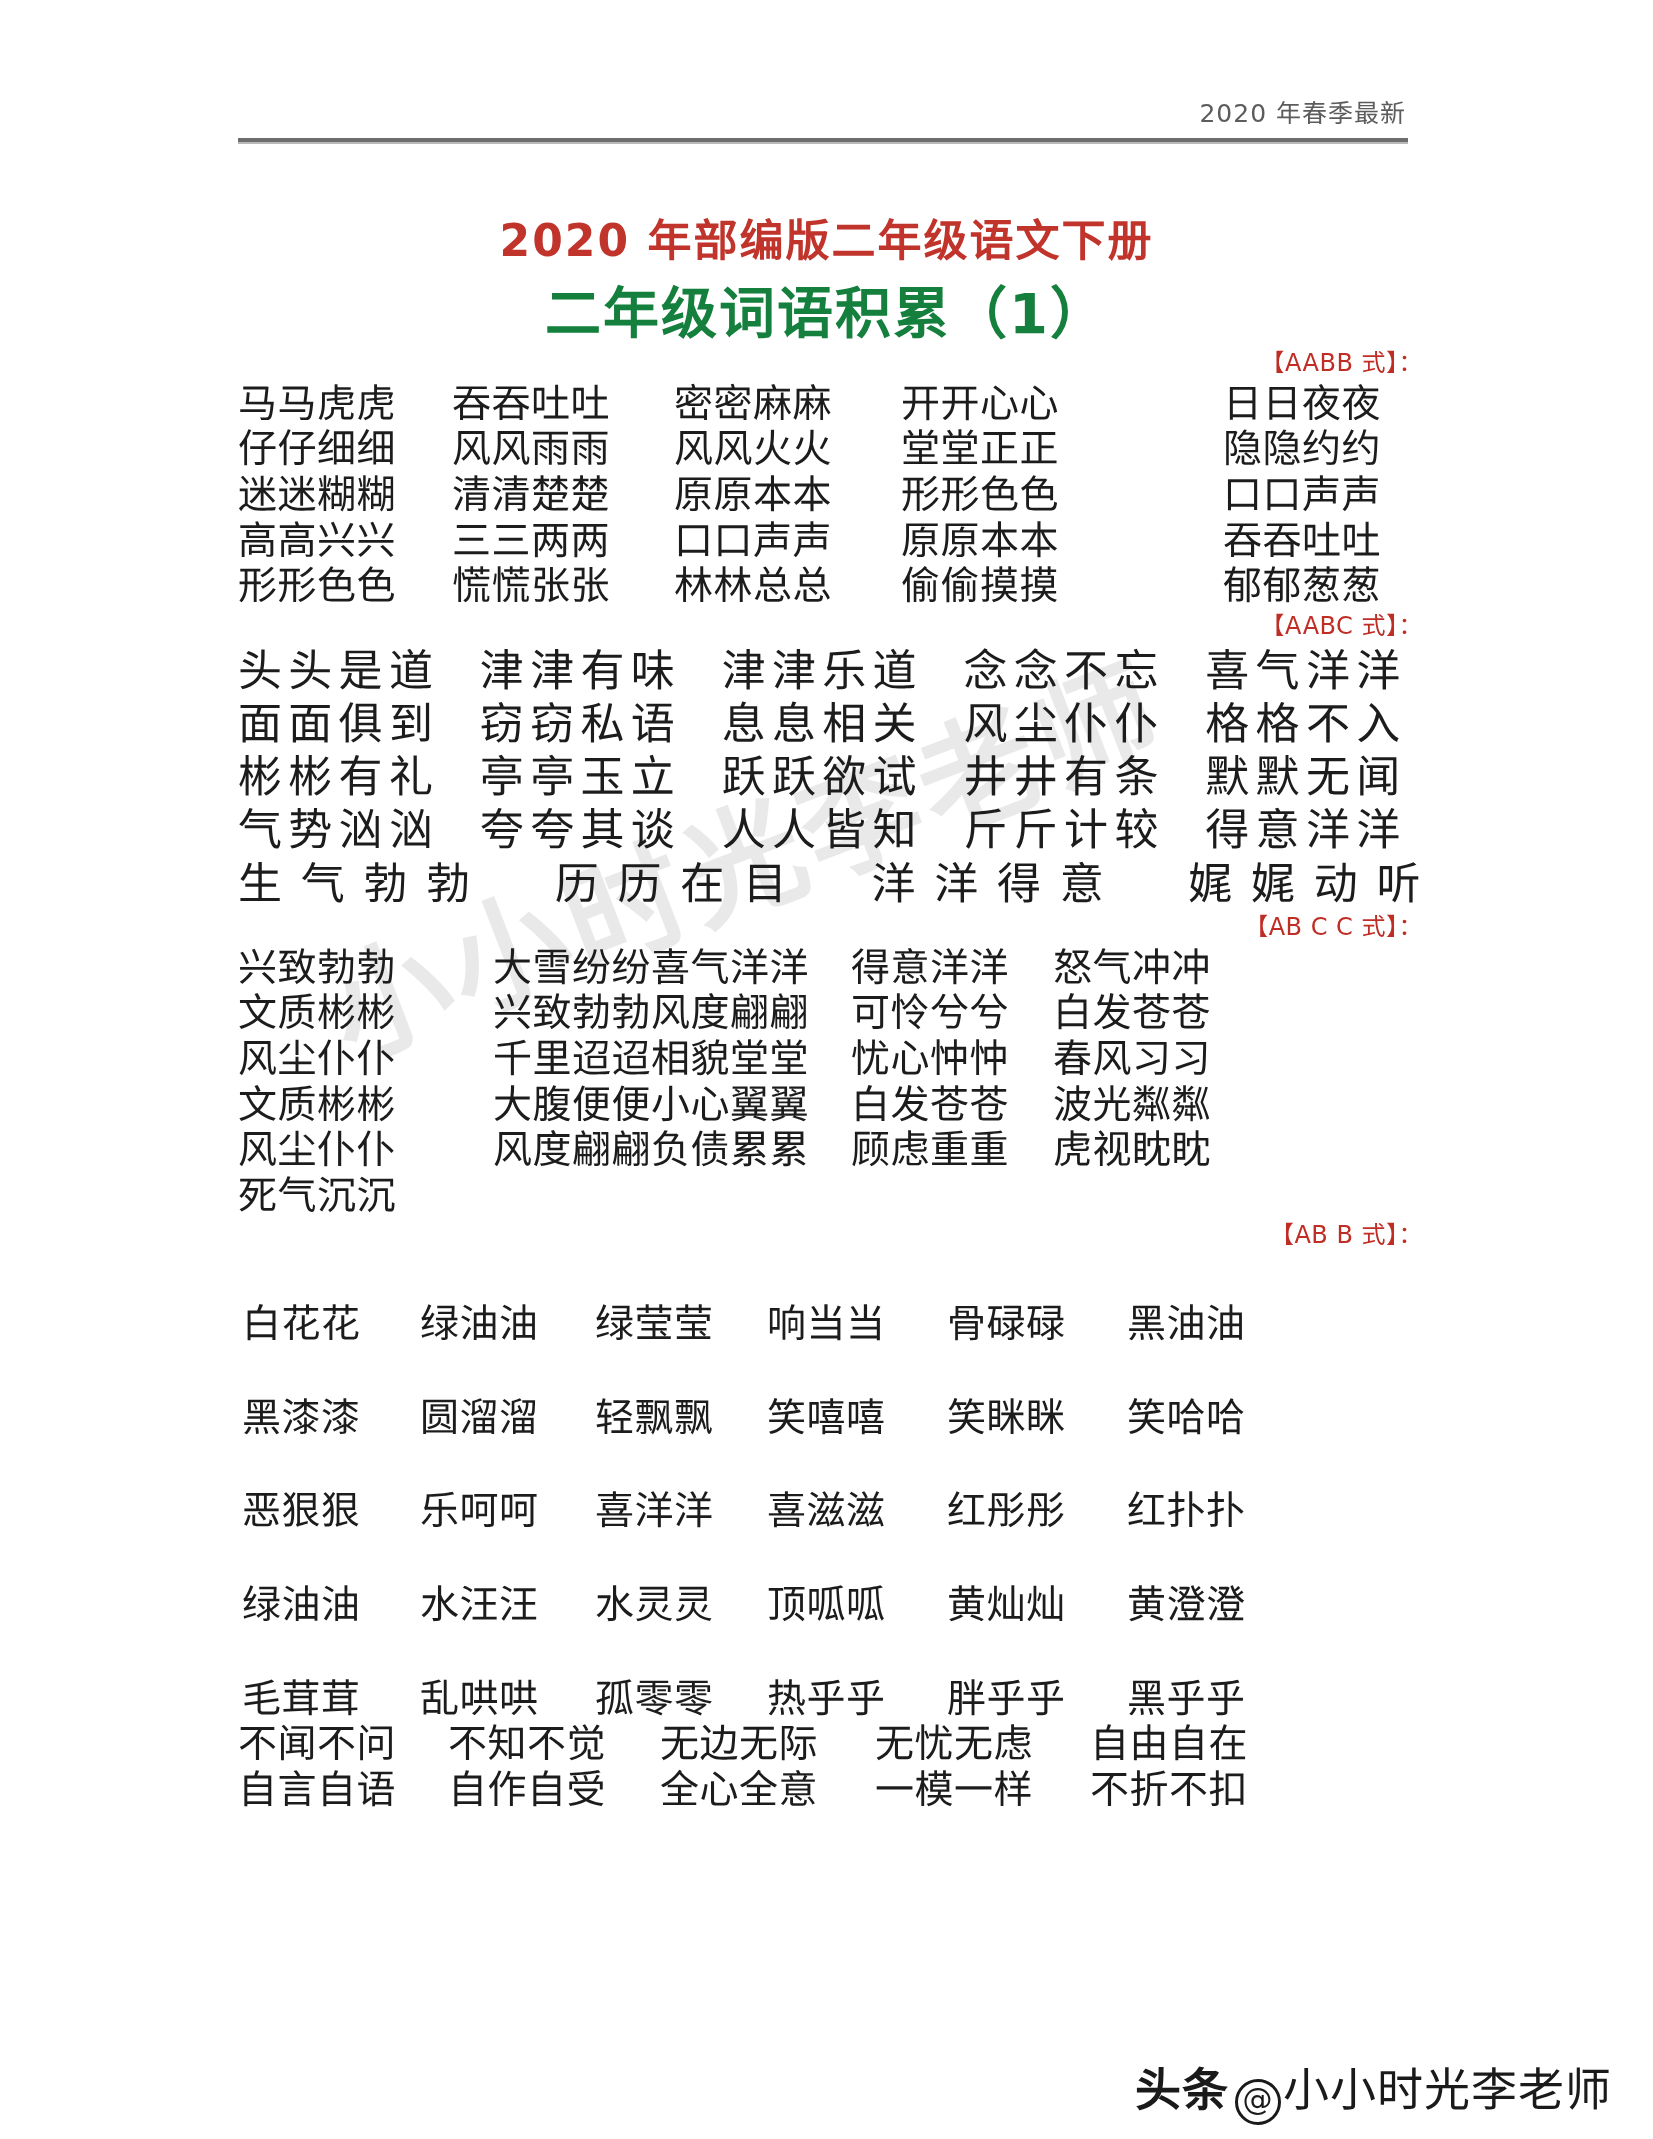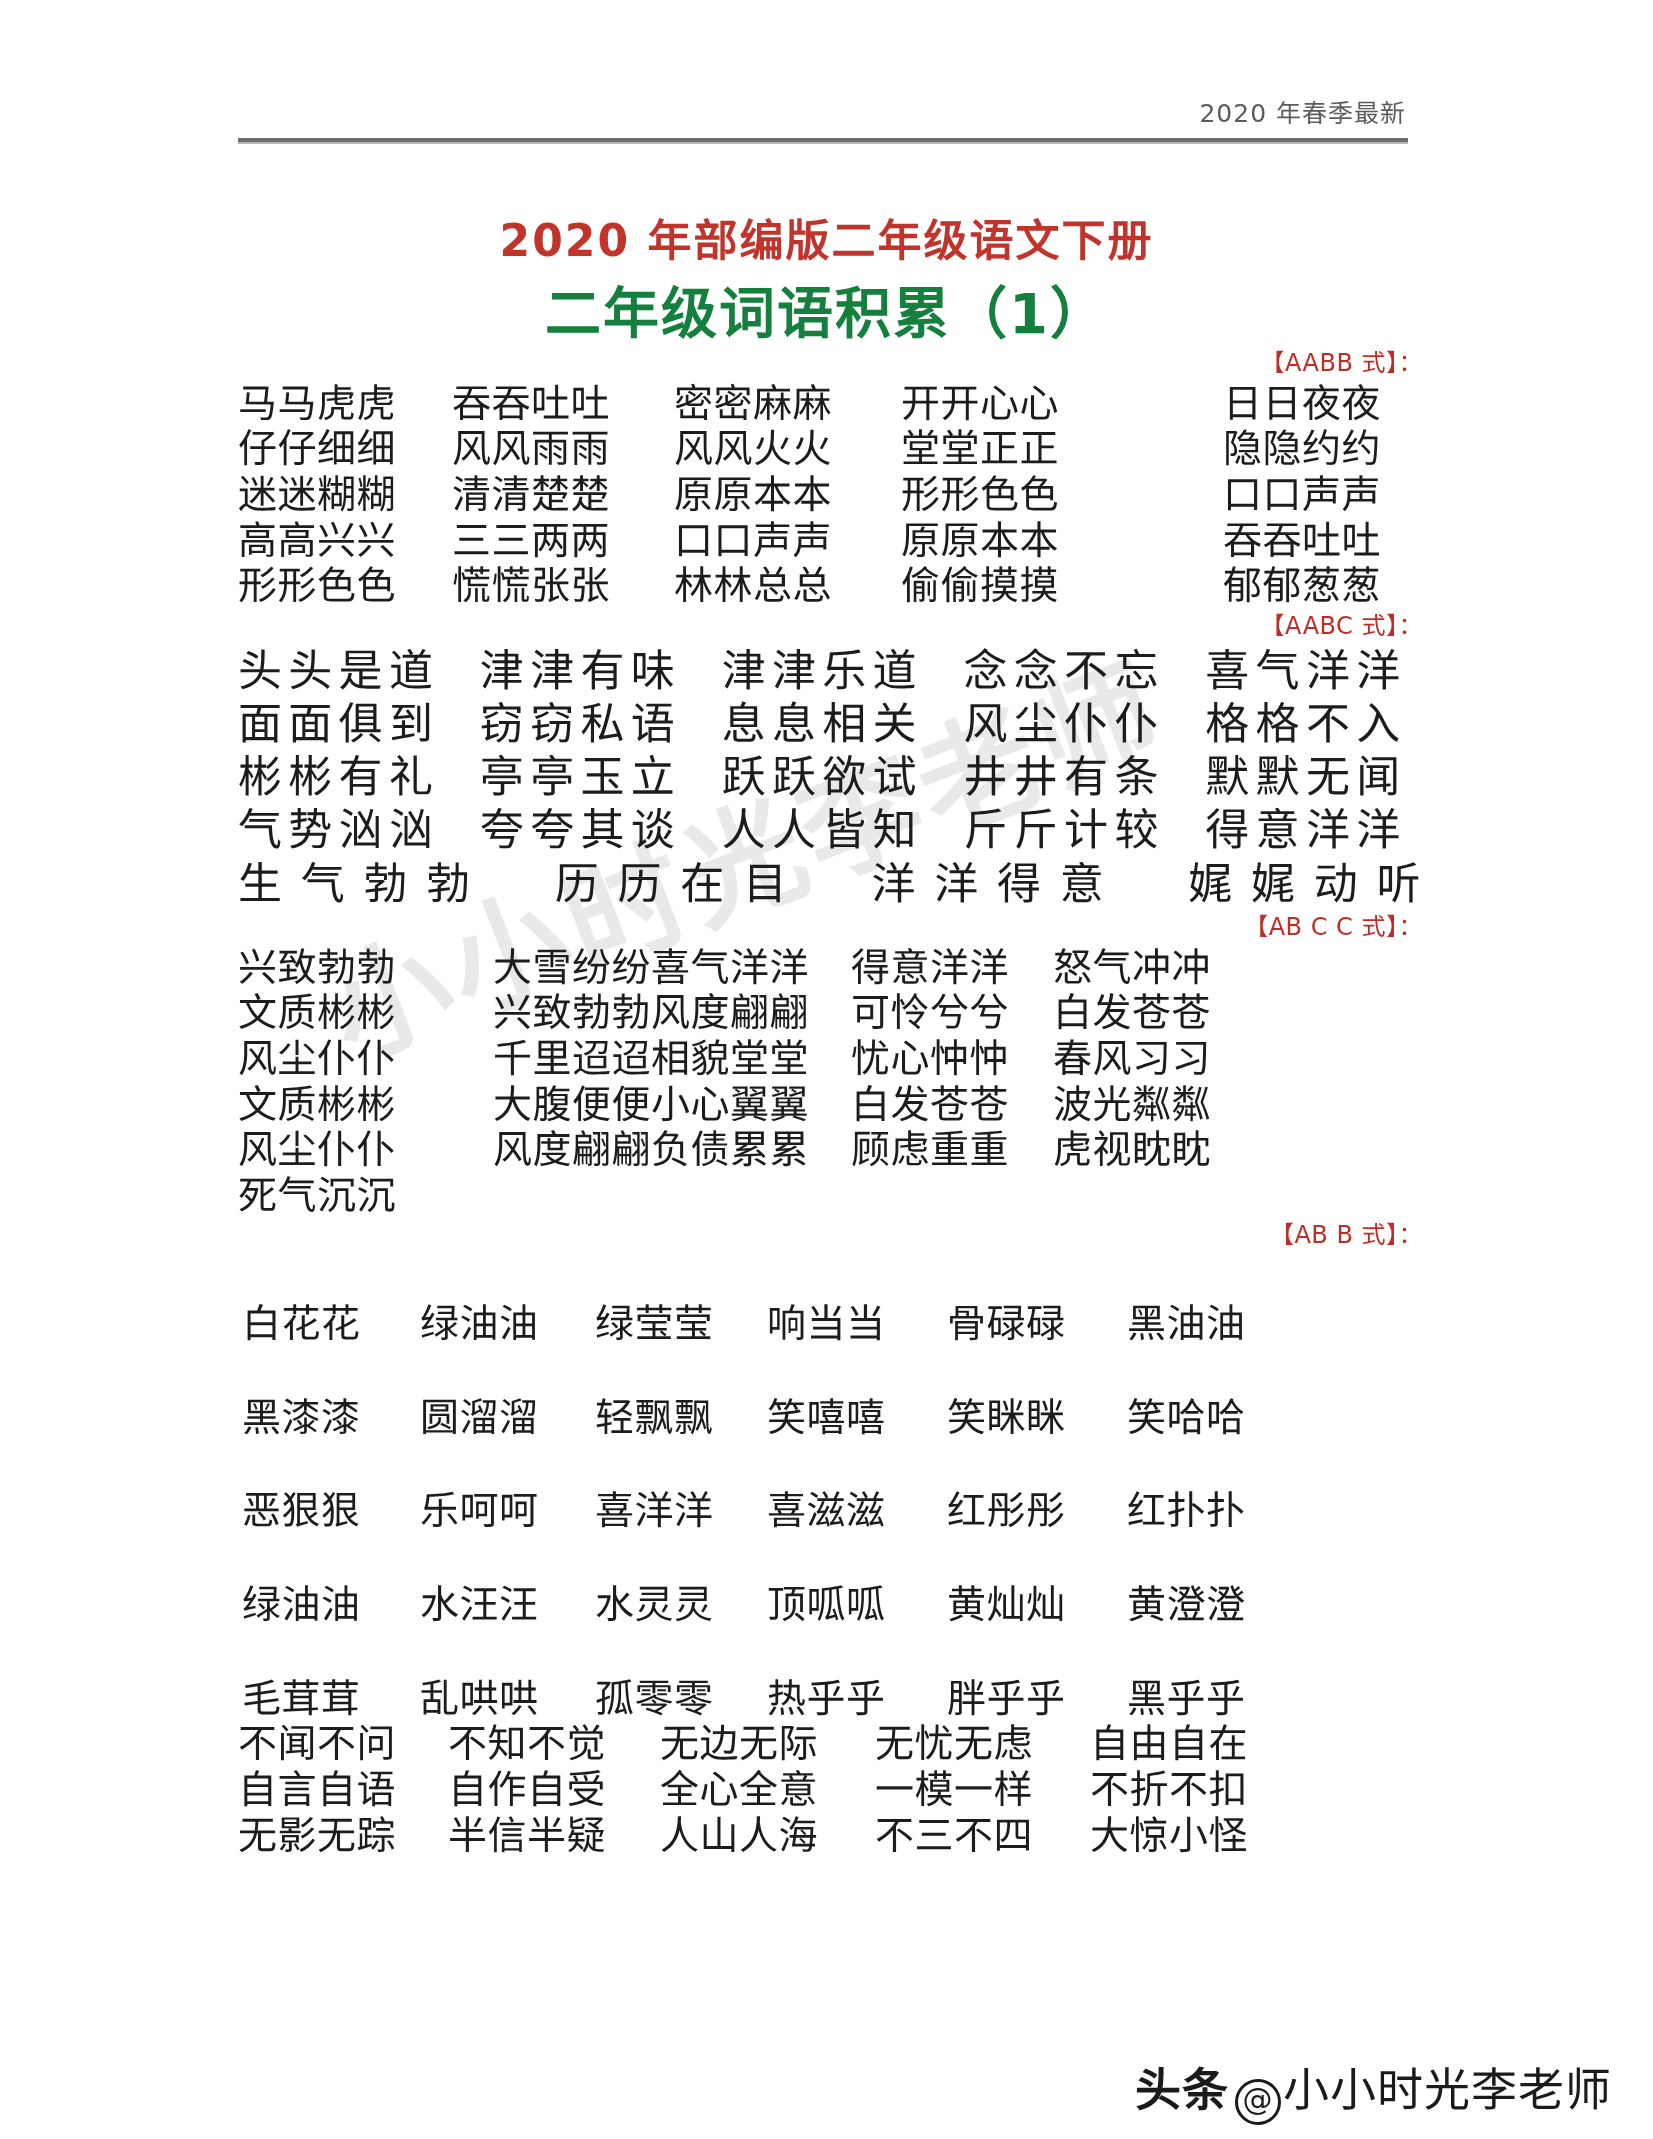--- a/index.html
+++ b/index.html
@@ -372,27 +372,20 @@
           <span class="cell">无忧无虑</span>
           <span class="cell">自由自在</span>
         </div>
         <div class="row">
           <span class="cell">自言自语</span>
           <span class="cell">自作自受</span>
           <span class="cell">全心全意</span>
           <span class="cell">一模一样</span>
           <span class="cell">不折不扣</span>
         </div>
-        <div class="row">
-          <span class="cell">无影无踪</span>
-          <span class="cell">半信半疑</span>
-          <span class="cell">人山人海</span>
-          <span class="cell">不三不四</span>
-          <span class="cell">大惊小怪</span>
-        </div>
       </div>
     </div>
 
   </div>
 
   <div class="wm-footer">
     <span class="wm-footer-label">头条</span><span class="at-mark">@</span><span>小小时光李老师</span>
   </div>
 
 </div>

